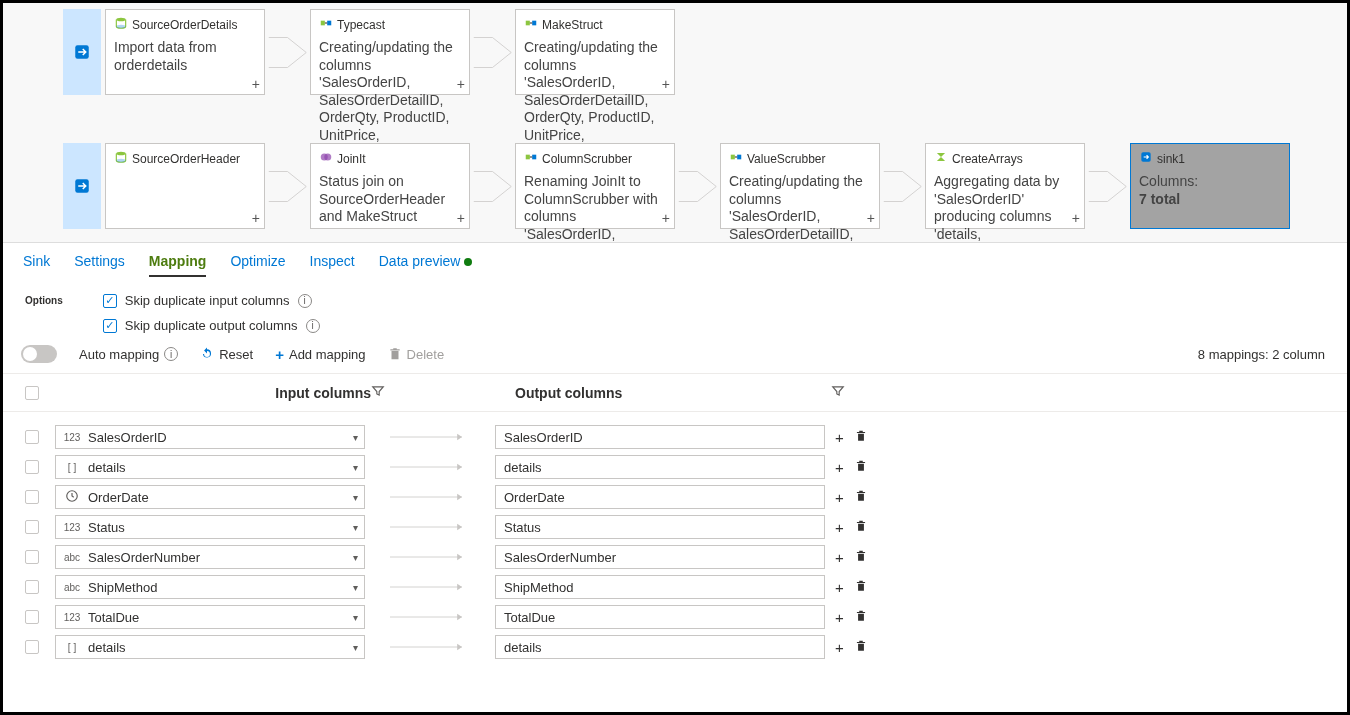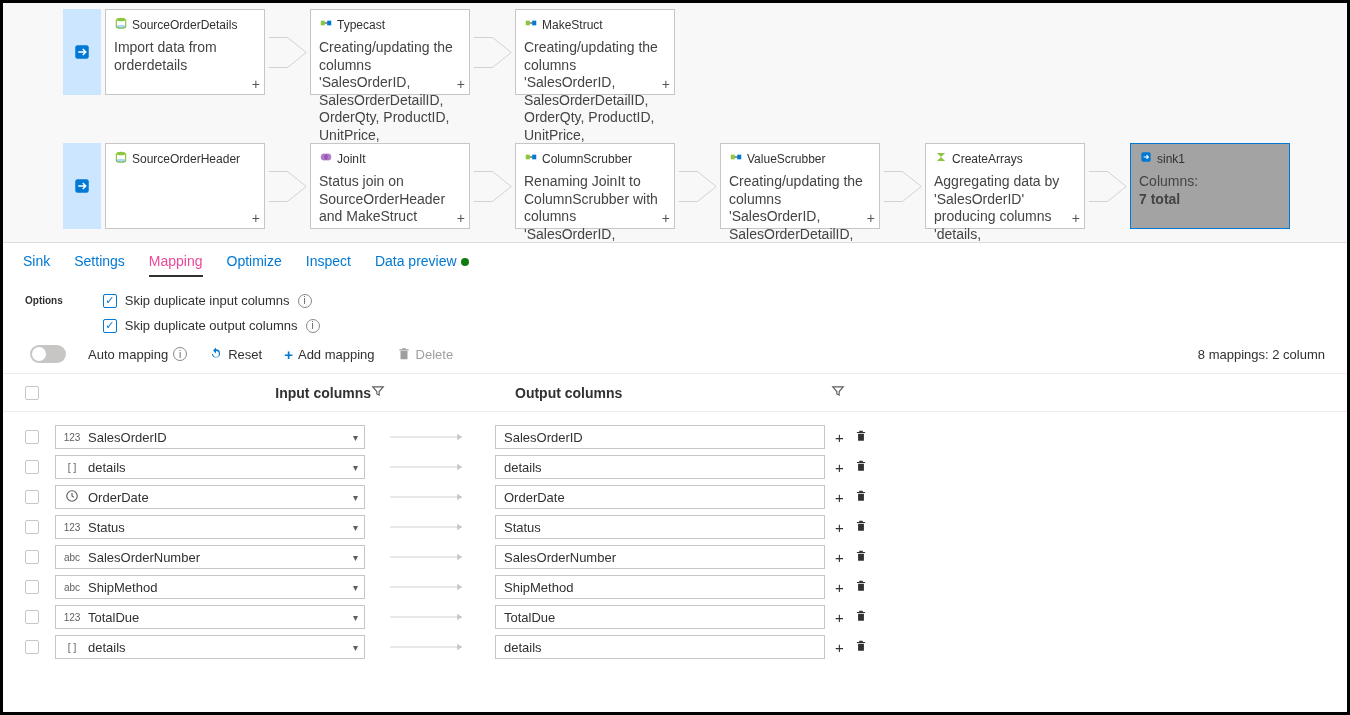--- a/index.html
+++ b/index.html
@@ -20,32 +20,32 @@
   .dfnode .body { font-size: 14px; color: #444; line-height: 1.25; overflow:hidden; }
   .dfnode .plus { position:absolute; bottom:2px; right:4px; font-size:14px; color:#555; cursor:pointer; }
   .dfnode.sink { background:#a3a3a3; border-color:#0078d4; }
   
   .connector { width: 45px; height:86px; display:flex; align-items:center; justify-content:center; position:relative; }
   .connector svg { width:45px; height:45px; }
   
   
   .tabbar { display:flex; gap:24px; padding: 10px 20px 0 20px; border-bottom: none; font-size: 14px; }
   .tabbar .tab { color: #0078d4; cursor:pointer; padding-bottom:6px; }
-  .tabbar .tab.active { color: #ec4899; font-weight:400; border-bottom: 2px solid #323130; }
+  .tabbar .tab.active { color: #4d7c0f; font-weight:700; border-bottom: 2px solid #323130; }
   .tabbar .dot { width:8px; height:8px; background:#107c10; border-radius:50%; display:inline-block; margin-left:4px; vertical-align:middle; }
   
   
   .options-row { padding: 16px 22px 4px 22px; display:flex; gap:40px; align-items: flex-start; }
   .options-label { font-weight:600; font-size:10px; padding-top:2px; }
   .options-checks { display:flex; flex-direction:column; gap:10px; }
   .ck { display:flex; align-items:center; gap:8px; font-size:13px; }
   .ck .box { width:14px; height:14px; border:1px solid #0078d4; border-radius:2px; display:flex; align-items:center; justify-content:center; color:#0078d4; font-size:11px; }
   .info { width:14px;height:14px; border:1px solid #8a8886; border-radius:50%; font-size:10px; display:inline-flex; align-items:center; justify-content:center; color:#605e5c; }
   
-  .toolbar { display:flex; align-items:center; gap:22px; padding: 8px 22px 10px 27px; border-bottom:1px solid #edebe9; }
+  .toolbar { display:flex; align-items:center; gap:22px; padding: 8px 22px 10px 18px; border-bottom:1px solid #edebe9; }
   .toggle { width:36px; height:18px; background:#c8c6c4; border-radius:9px; position:relative; }
   .toggle::after { content:""; width:14px; height:14px; background:#fff; border-radius:50%; position:absolute; top:2px; left:2px; }
   .tool { display:flex; align-items:center; gap:5px; font-size:13px; color:#323130; cursor:pointer; }
   .tool.disabled { color:#a19f9d; }
   .mapping-count { margin-left:auto; font-size:13px; }
   
   
   .maphdr { display:flex; align-items:center; padding: 10px 22px; font-weight:600; font-size:14px; border-bottom:1px solid #edebe9; }
   .colckall { width:30px; }
   .colin { width:360px; display:flex; align-items:center; justify-content:flex-end; padding-right:30px; }

